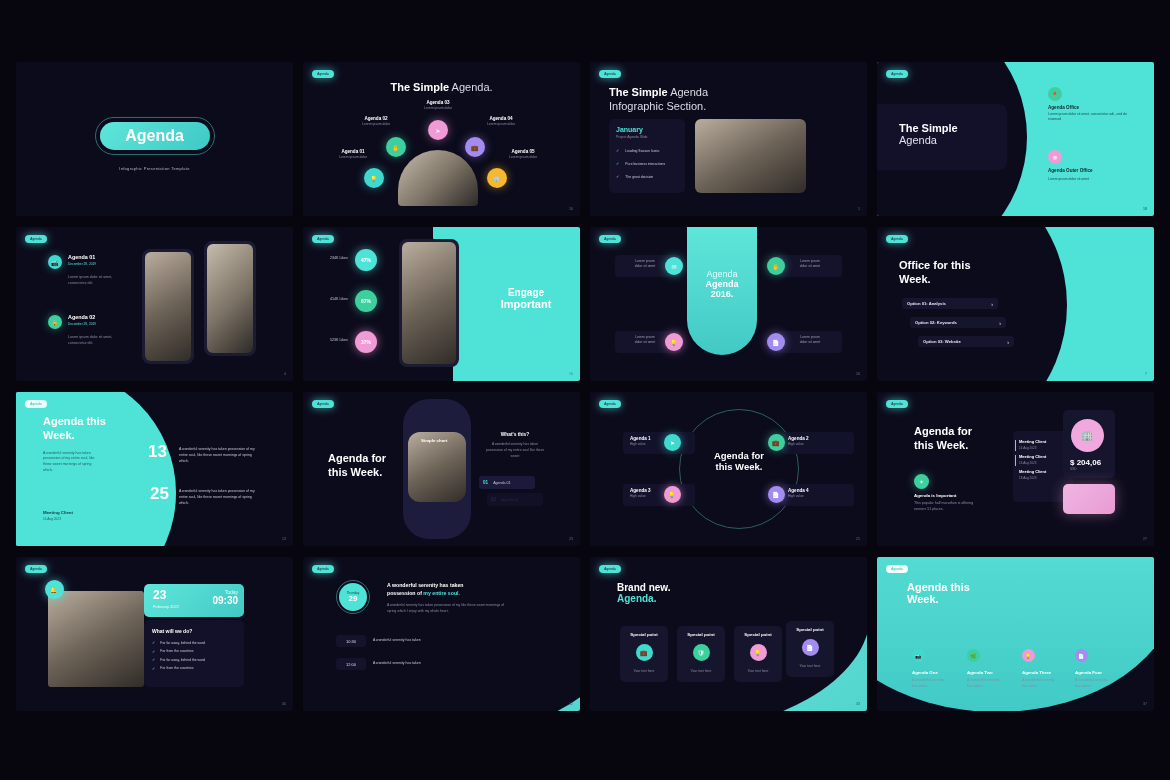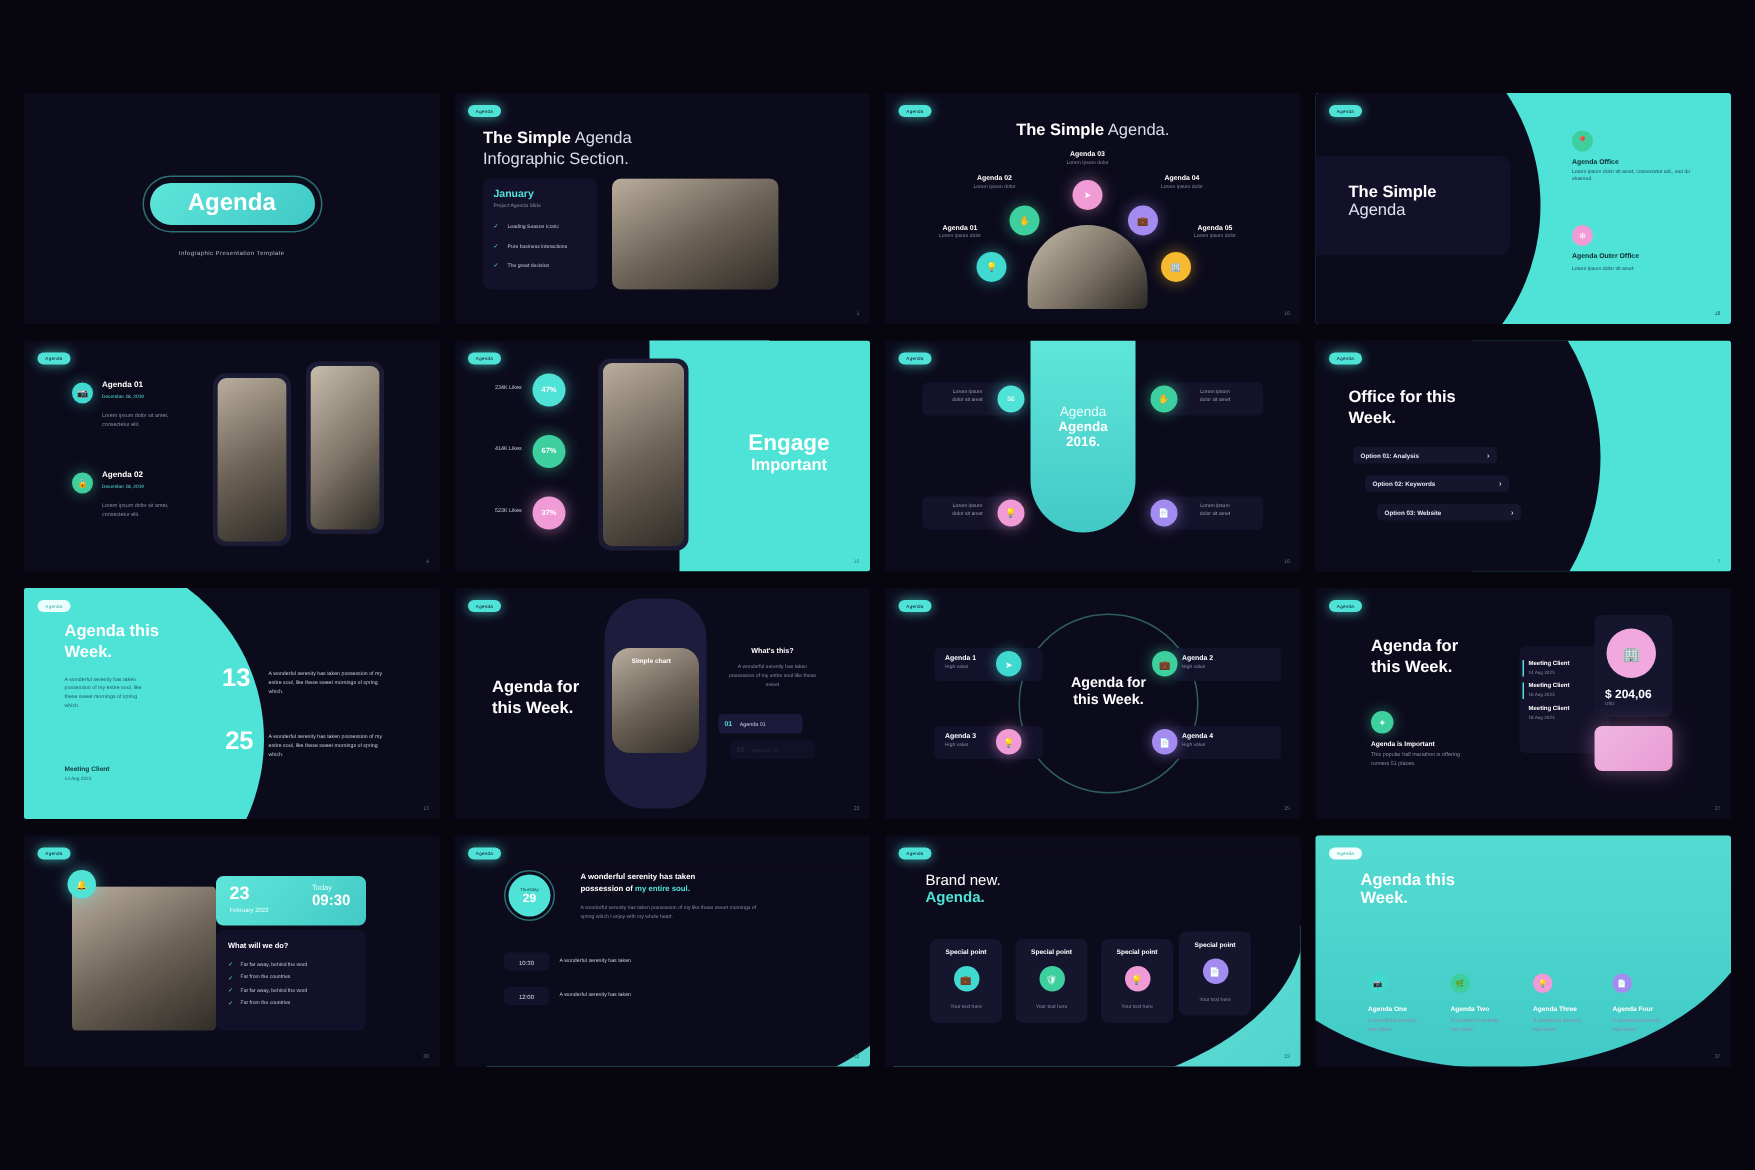--- a/index.html
+++ b/index.html
@@ -88,20 +88,58 @@
 </head>
 <body>
 
 <div id="grid">
 
   <div class="slide">
     <div class="pill-out">
       <div class="pill-in">Agenda</div>
     </div>
     <div class="sub1">Infographic Presentation Template</div>
+  </div>
+
+  <div class="slide">
+    <div class="badge">Agenda</div>
+    <div style="position:absolute;left:0;right:0;top:19px;text-align:center;" class="title-md"><span style="font-weight:700">The Simple</span><span style="font-weight:400;color:#dcdce8"> Agenda.</span></div>
+
+    <div class="photo photo3" style="position:absolute;left:95px;top:88px;width:80px;height:56px;border-radius:40px 40px 4px 4px;"></div>
+
+    <div style="position:absolute;left:20px;top:87px;text-align:center;width:60px;">
+      <div style="font-size:4.6px;font-weight:700;color:#fff">Agenda 01</div>
+      <div style="font-size:3.4px;color:#8b8ba6;margin-top:1px">Lorem ipsum dolor</div>
+    </div>
+    <div class="ico" style="position:absolute;left:61px;top:106px;width:20px;height:20px;background:#3fd9cf;box-shadow:0 0 10px rgba(63,217,207,.5)">💡</div>
+
+    <div style="position:absolute;left:43px;top:54px;text-align:center;width:60px;">
+      <div style="font-size:4.6px;font-weight:700;color:#fff">Agenda 02</div>
+      <div style="font-size:3.4px;color:#8b8ba6;margin-top:1px">Lorem ipsum dolor</div>
+    </div>
+    <div class="ico" style="position:absolute;left:83px;top:75px;width:20px;height:20px;background:#3ecf9e;box-shadow:0 0 10px rgba(62,207,158,.5)">✋</div>
+
+    <div style="position:absolute;left:105px;top:38px;text-align:center;width:60px;">
+      <div style="font-size:4.6px;font-weight:700;color:#fff">Agenda 03</div>
+      <div style="font-size:3.4px;color:#8b8ba6;margin-top:1px">Lorem ipsum dolor</div>
+    </div>
+    <div class="ico" style="position:absolute;left:125px;top:58px;width:20px;height:20px;background:#f09ad6;box-shadow:0 0 10px rgba(240,154,214,.5)">➤</div>
+
+    <div style="position:absolute;left:168px;top:54px;text-align:center;width:60px;">
+      <div style="font-size:4.6px;font-weight:700;color:#fff">Agenda 04</div>
+      <div style="font-size:3.4px;color:#8b8ba6;margin-top:1px">Lorem ipsum dolor</div>
+    </div>
+    <div class="ico" style="position:absolute;left:162px;top:75px;width:20px;height:20px;background:#a48bf0;box-shadow:0 0 10px rgba(164,139,240,.5)">💼</div>
+
+    <div style="position:absolute;left:190px;top:87px;text-align:center;width:60px;">
+      <div style="font-size:4.6px;font-weight:700;color:#fff">Agenda 05</div>
+      <div style="font-size:3.4px;color:#8b8ba6;margin-top:1px">Lorem ipsum dolor</div>
+    </div>
+    <div class="ico" style="position:absolute;left:184px;top:106px;width:20px;height:20px;background:#f5b82e;box-shadow:0 0 10px rgba(245,184,46,.5)">🏢</div>
+    <div class="pg">16</div>
   </div>
 
   <div class="slide">
     <div class="badge">Agenda</div>
     <div style="position:absolute;left:19px;top:24px;">
       <div class="title-md"><span style="font-weight:700">The Simple</span><span style="font-weight:400;color:#dcdce8"> Agenda</span></div>
       <div class="title-md" style="font-weight:400;color:#dcdce8">Infographic Section.</div>
     </div>
     <div class="card" style="position:absolute;left:19px;top:57px;width:76px;height:74px;padding:7px 7px;">
       <div style="font-size:7px;font-weight:700;" class="teal">January</div>
@@ -119,58 +157,20 @@
             <span class="chk">✓</span>
             <span style="font-size:3.4px;color:#c9c9da">The great decision</span>
           </div>
       </div>
     </div>
     <div class="photo photo2" style="position:absolute;left:105px;top:57px;width:111px;height:74px;border-radius:6px;"></div>
     <div class="pg">1</div>
   </div>
 
   <div class="slide">
-    <div class="badge">Agenda</div>
-    <div style="position:absolute;left:0;right:0;top:19px;text-align:center;" class="title-md"><span style="font-weight:700">The Simple</span><span style="font-weight:400;color:#dcdce8"> Agenda.</span></div>
-
-    <div class="photo photo3" style="position:absolute;left:95px;top:88px;width:80px;height:56px;border-radius:40px 40px 4px 4px;"></div>
-
-    <div style="position:absolute;left:20px;top:87px;text-align:center;width:60px;">
-      <div style="font-size:4.6px;font-weight:700;color:#fff">Agenda 01</div>
-      <div style="font-size:3.4px;color:#8b8ba6;margin-top:1px">Lorem ipsum dolor</div>
-    </div>
-    <div class="ico" style="position:absolute;left:61px;top:106px;width:20px;height:20px;background:#3fd9cf;box-shadow:0 0 10px rgba(63,217,207,.5)">💡</div>
-
-    <div style="position:absolute;left:43px;top:54px;text-align:center;width:60px;">
-      <div style="font-size:4.6px;font-weight:700;color:#fff">Agenda 02</div>
-      <div style="font-size:3.4px;color:#8b8ba6;margin-top:1px">Lorem ipsum dolor</div>
-    </div>
-    <div class="ico" style="position:absolute;left:83px;top:75px;width:20px;height:20px;background:#3ecf9e;box-shadow:0 0 10px rgba(62,207,158,.5)">✋</div>
-
-    <div style="position:absolute;left:105px;top:38px;text-align:center;width:60px;">
-      <div style="font-size:4.6px;font-weight:700;color:#fff">Agenda 03</div>
-      <div style="font-size:3.4px;color:#8b8ba6;margin-top:1px">Lorem ipsum dolor</div>
-    </div>
-    <div class="ico" style="position:absolute;left:125px;top:58px;width:20px;height:20px;background:#f09ad6;box-shadow:0 0 10px rgba(240,154,214,.5)">➤</div>
-
-    <div style="position:absolute;left:168px;top:54px;text-align:center;width:60px;">
-      <div style="font-size:4.6px;font-weight:700;color:#fff">Agenda 04</div>
-      <div style="font-size:3.4px;color:#8b8ba6;margin-top:1px">Lorem ipsum dolor</div>
-    </div>
-    <div class="ico" style="position:absolute;left:162px;top:75px;width:20px;height:20px;background:#a48bf0;box-shadow:0 0 10px rgba(164,139,240,.5)">💼</div>
-
-    <div style="position:absolute;left:190px;top:87px;text-align:center;width:60px;">
-      <div style="font-size:4.6px;font-weight:700;color:#fff">Agenda 05</div>
-      <div style="font-size:3.4px;color:#8b8ba6;margin-top:1px">Lorem ipsum dolor</div>
-    </div>
-    <div class="ico" style="position:absolute;left:184px;top:106px;width:20px;height:20px;background:#f5b82e;box-shadow:0 0 10px rgba(245,184,46,.5)">🏢</div>
-    <div class="pg">16</div>
-  </div>
-
-  <div class="slide">
     <div class="tealpanel" style="left:0;top:0;width:277px;height:154px;background:#4fe3d8;"></div>
     <div style="position:absolute;left:-120px;top:-60px;width:270px;height:270px;border-radius:50%;background:#0c0b1c;"></div>
     <div style="position:absolute;left:-10px;top:42px;width:140px;height:66px;border-radius:0 8px 8px 0;background:#121129;"></div>
     <div class="badge" style="z-index:5">Agenda</div>
     <div style="position:absolute;left:22px;top:60px;z-index:4">
       <div style="font-size:11px;font-weight:700;color:#fff">The Simple</div>
       <div style="font-size:11px;font-weight:400;color:#e2e2ef">Agenda</div>
     </div>
     <div class="ico" style="position:absolute;left:171px;top:25px;width:14px;height:14px;background:#3ecf9e;z-index:4">📍</div>
     <div style="position:absolute;left:171px;top:43px;width:90px;z-index:4">
@@ -215,21 +215,21 @@
     <div style="position:absolute;left:27px;top:29px;font-size:3.6px;color:#c9c9da;z-index:5">234K Likes</div>
     <div class="ring" style="position:absolute;left:52px;top:22px;width:22px;height:22px;background:#4fe3d8;box-shadow:0 0 10px rgba(79,227,216,.6);z-index:5">47%</div>
     <div style="position:absolute;left:27px;top:70px;font-size:3.6px;color:#c9c9da;z-index:5">414K Likes</div>
     <div class="ring" style="position:absolute;left:52px;top:63px;width:22px;height:22px;background:#3ecf9e;box-shadow:0 0 10px rgba(62,207,158,.6);z-index:5">67%</div>
     <div style="position:absolute;left:27px;top:111px;font-size:3.6px;color:#c9c9da;z-index:5">523K Likes</div>
     <div class="ring" style="position:absolute;left:52px;top:104px;width:22px;height:22px;background:#f09ad6;box-shadow:0 0 10px rgba(240,154,214,.6);z-index:5">37%</div>
     <div class="phone" style="position:absolute;left:96px;top:12px;width:60px;height:128px;z-index:5">
         <div class="phone-scr photo photo2"></div>
       </div>
     <div style="position:absolute;left:178px;top:60px;z-index:6;text-align:center;width:90px;">
-      <div style="font-size:15px;font-weight:700;color:#fff">Engage</div>
+      <div style="font-size:10px;font-weight:700;color:#fff">Engage</div>
       <div style="font-size:11px;font-weight:700;color:#fff">Important</div>
     </div>
     <div class="pg" style="color:#2a8f8c;z-index:7">16</div>
   </div>
 
   <div class="slide">
     <div class="badge" style="z-index:6">Agenda</div>
     <div style="position:absolute;left:97px;top:0;width:70px;height:128px;background:linear-gradient(180deg,#5fe6da,#43c9c5);border-radius:0 0 35px 35px;"></div>
     <div style="position:absolute;left:97px;top:42px;width:70px;text-align:center;z-index:3">
       <div style="font-size:9px;font-weight:400;color:#e7fffd">Agenda</div>
@@ -400,21 +400,21 @@
 
   <div class="slide">
     <div class="badge">Agenda</div>
     <div class="photo photo2" style="position:absolute;left:32px;top:34px;width:96px;height:96px;border-radius:3px;"></div>
     <div class="ico" style="position:absolute;left:29px;top:23px;width:19px;height:19px;background:#4fe3d8;box-shadow:0 0 10px rgba(79,227,216,.6);z-index:4">🔔</div>
     <div style="position:absolute;left:128px;top:27px;width:100px;height:33px;background:linear-gradient(135deg,#5fe6da,#43c9c5);border-radius:5px;"></div>
     <div style="position:absolute;left:137px;top:32px;z-index:4">
       <div style="font-size:12px;font-weight:700;color:#fff;line-height:1">23</div>
       <div style="font-size:4px;color:#e8fffd;margin-top:3px">February 2022</div>
     </div>
-    <div style="position:absolute;left:192px;top:32px;text-align:left;width:30px;z-index:4">
+    <div style="position:absolute;left:192px;top:32px;text-align:right;width:30px;z-index:4">
       <div style="font-size:5px;color:#dffffb">Today</div>
       <div style="font-size:10px;font-weight:700;color:#fff;line-height:1.1">09:30</div>
     </div>
     <div style="position:absolute;left:128px;top:63px;width:100px;height:67px;background:#121129;border-radius:5px;"></div>
     <div style="position:absolute;left:136px;top:71px;font-size:5px;font-weight:700;color:#fff;z-index:3">What will we do?</div>
     <div style="position:absolute;left:136px;top:83px;z-index:3;display:flex;flex-direction:column;gap:3.5px">
       <div style="display:flex;gap:5px;align-items:center">
           <span class="chk">✓</span>
           <span style="font-size:3.4px;color:#c9c9da">Far far away, behind the word</span>
         </div>
@@ -454,21 +454,21 @@
     <div style="position:absolute;left:33px;top:101px;width:30px;height:12px;background:#14132c;border-radius:3px;display:flex;align-items:center;justify-content:center;font-size:4px;color:#dcdce8;z-index:6">12:00</div>
     <div style="position:absolute;left:70px;top:104px;font-size:3.5px;color:#c9c9da;z-index:6">A wonderful serenity has taken</div>
     <div class="pg" style="z-index:9;color:#1d6c6b">32</div>
   </div>
 
   <div class="slide">
     <div style="position:absolute;left:5px;top:60px;width:420px;height:200px;border-radius:50% 0 0 0;background:linear-gradient(135deg,#6fe8dd,#3ec6c3);"></div>
     <div style="position:absolute;left:-20px;top:10px;width:300px;height:168px;border-radius:0 0 72% 0;background:#0c0b1c;"></div>
     <div class="badge" style="z-index:8">Agenda</div>
     <div style="position:absolute;left:27px;top:25px;z-index:6">
-      <div style="font-size:10px;font-weight:400;color:#fff">Brand new.</div>
+      <div style="font-size:10px;font-weight:700;color:#fff">Brand new.</div>
       <div style="font-size:10px;font-weight:700;color:#4fe3d8">Agenda.</div>
     </div>
     <div class="sp-card" style="position:absolute;left:30px;top:69px;width:48px;height:56px;z-index:6">
       <div class="sp-title">Special point</div>
       <div class="ico" style="width:17px;height:17px;background:#3fd9cf;margin:7px auto 0">💼</div>
       <div class="sp-txt" style="margin-top:8px">Your text here</div>
     </div>
     <div class="sp-card" style="position:absolute;left:87px;top:69px;width:48px;height:56px;z-index:6">
       <div class="sp-title">Special point</div>
       <div class="ico" style="width:17px;height:17px;background:#3ecf9e;margin:7px auto 0">🛡</div>

